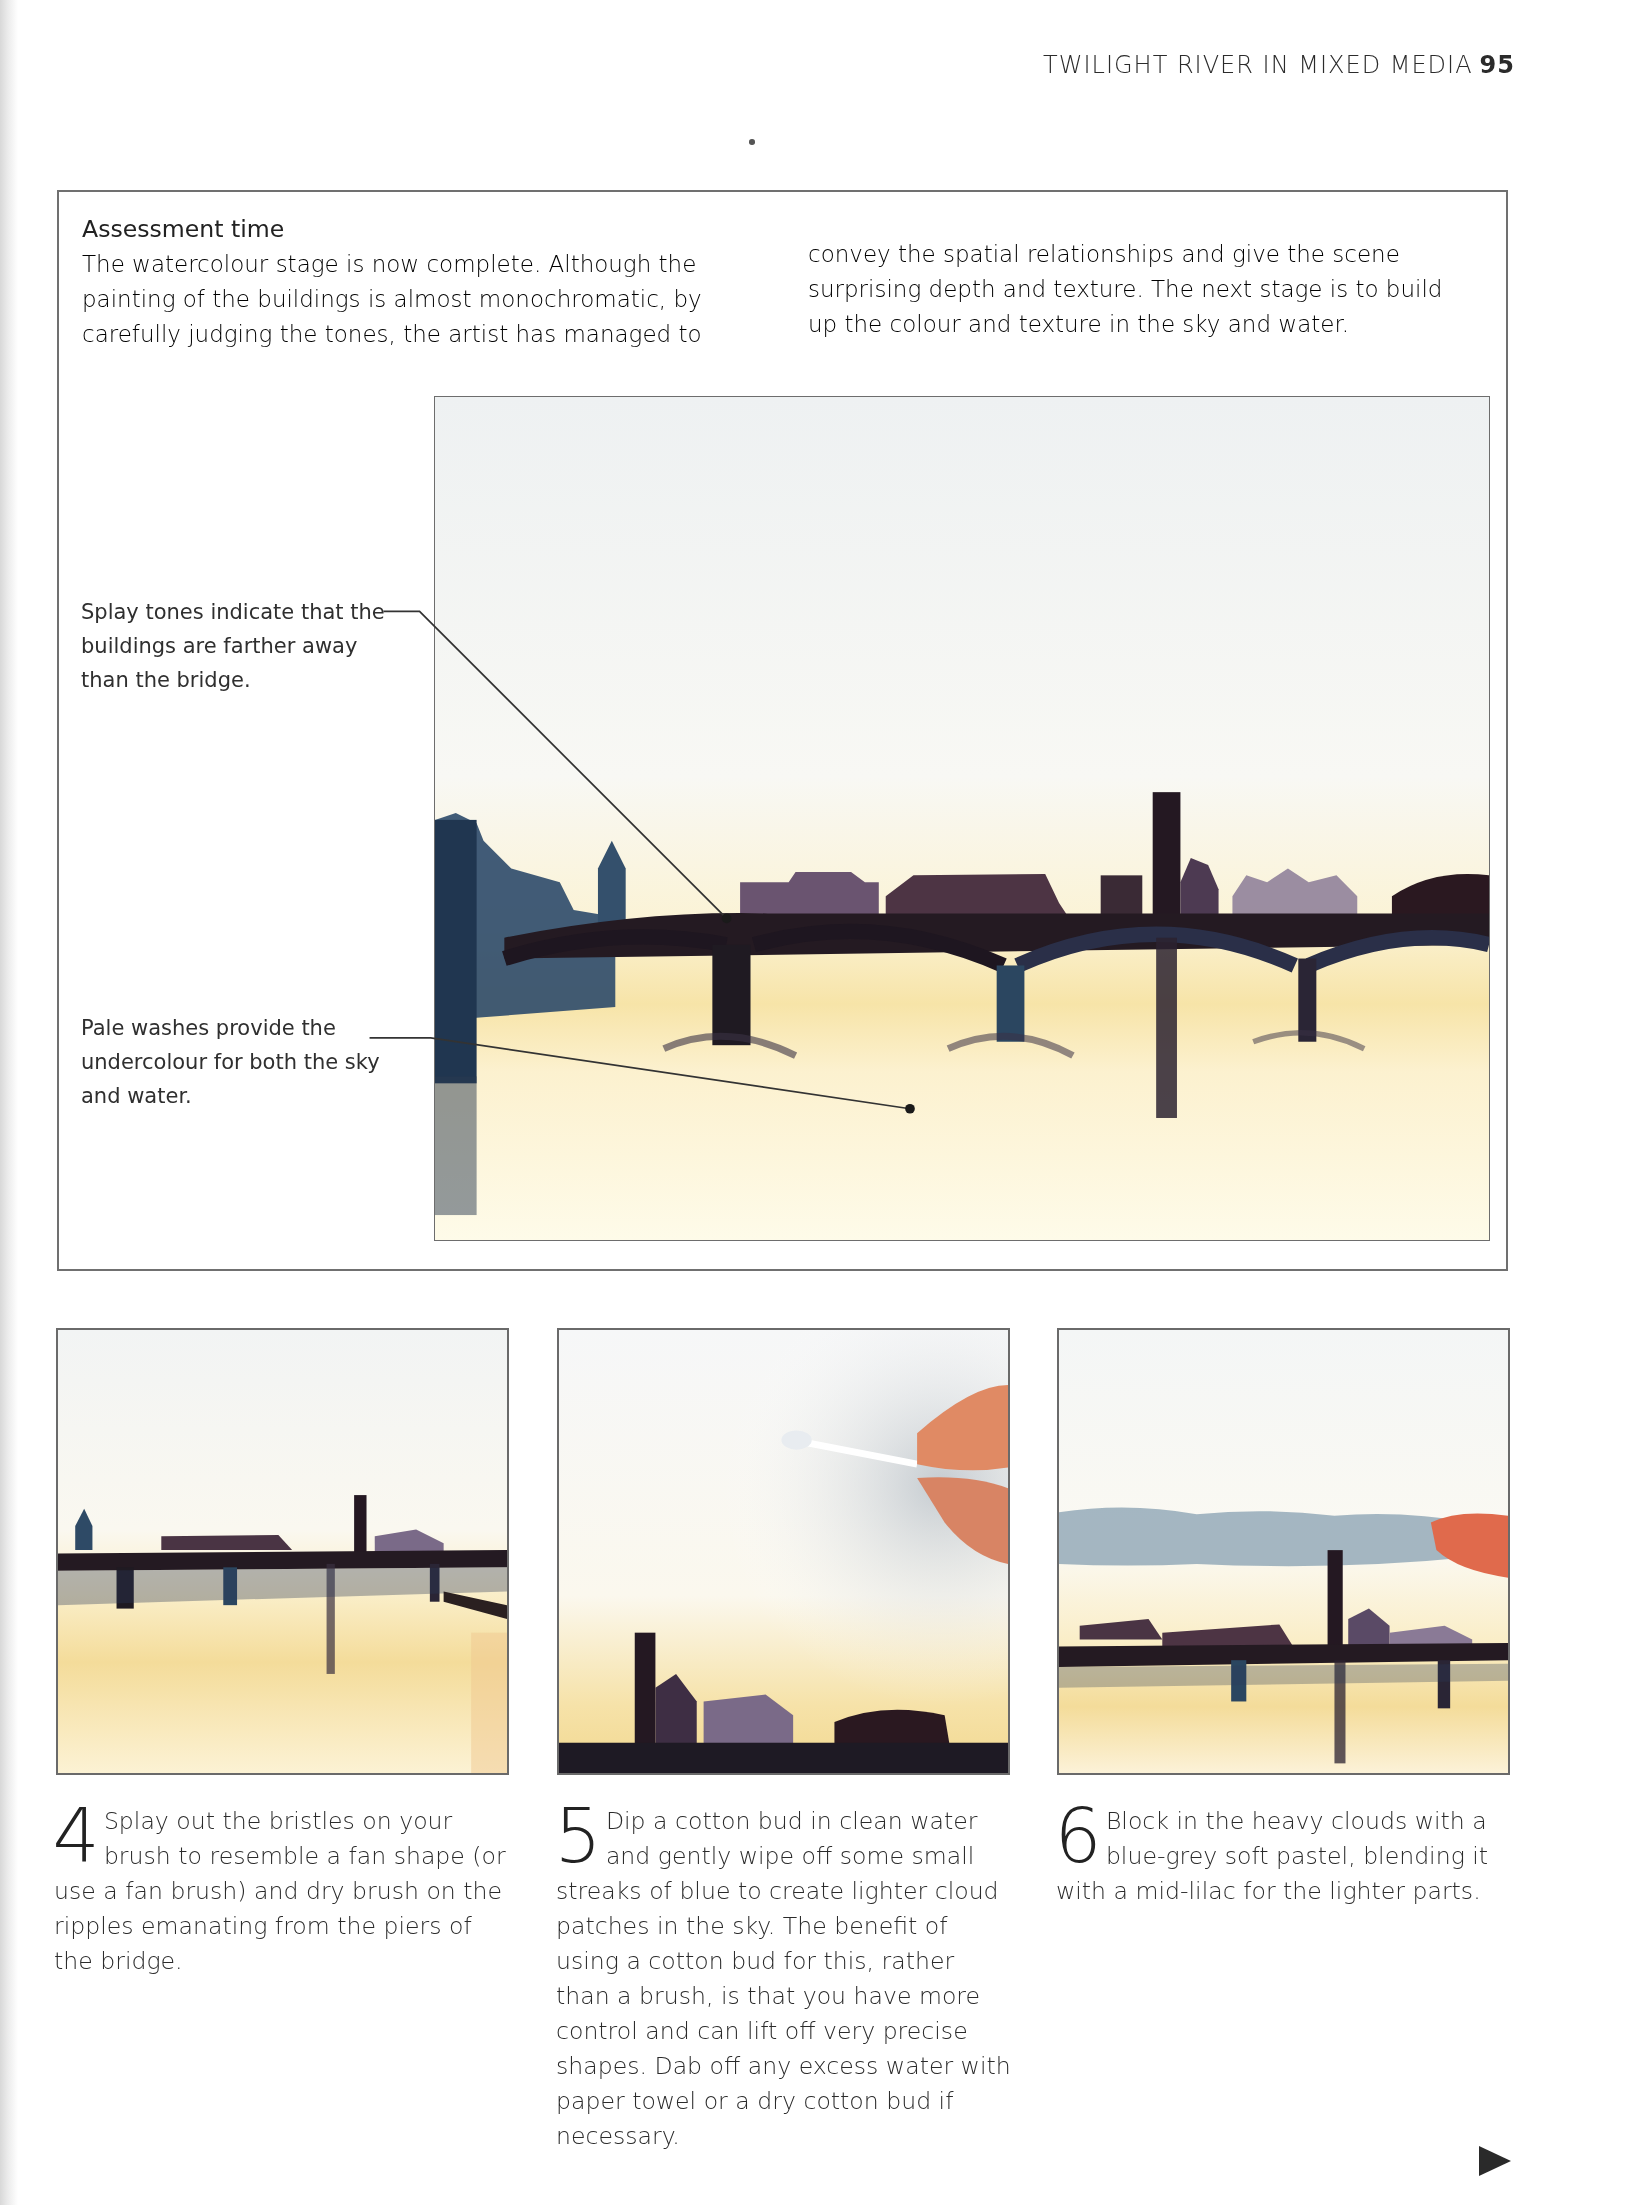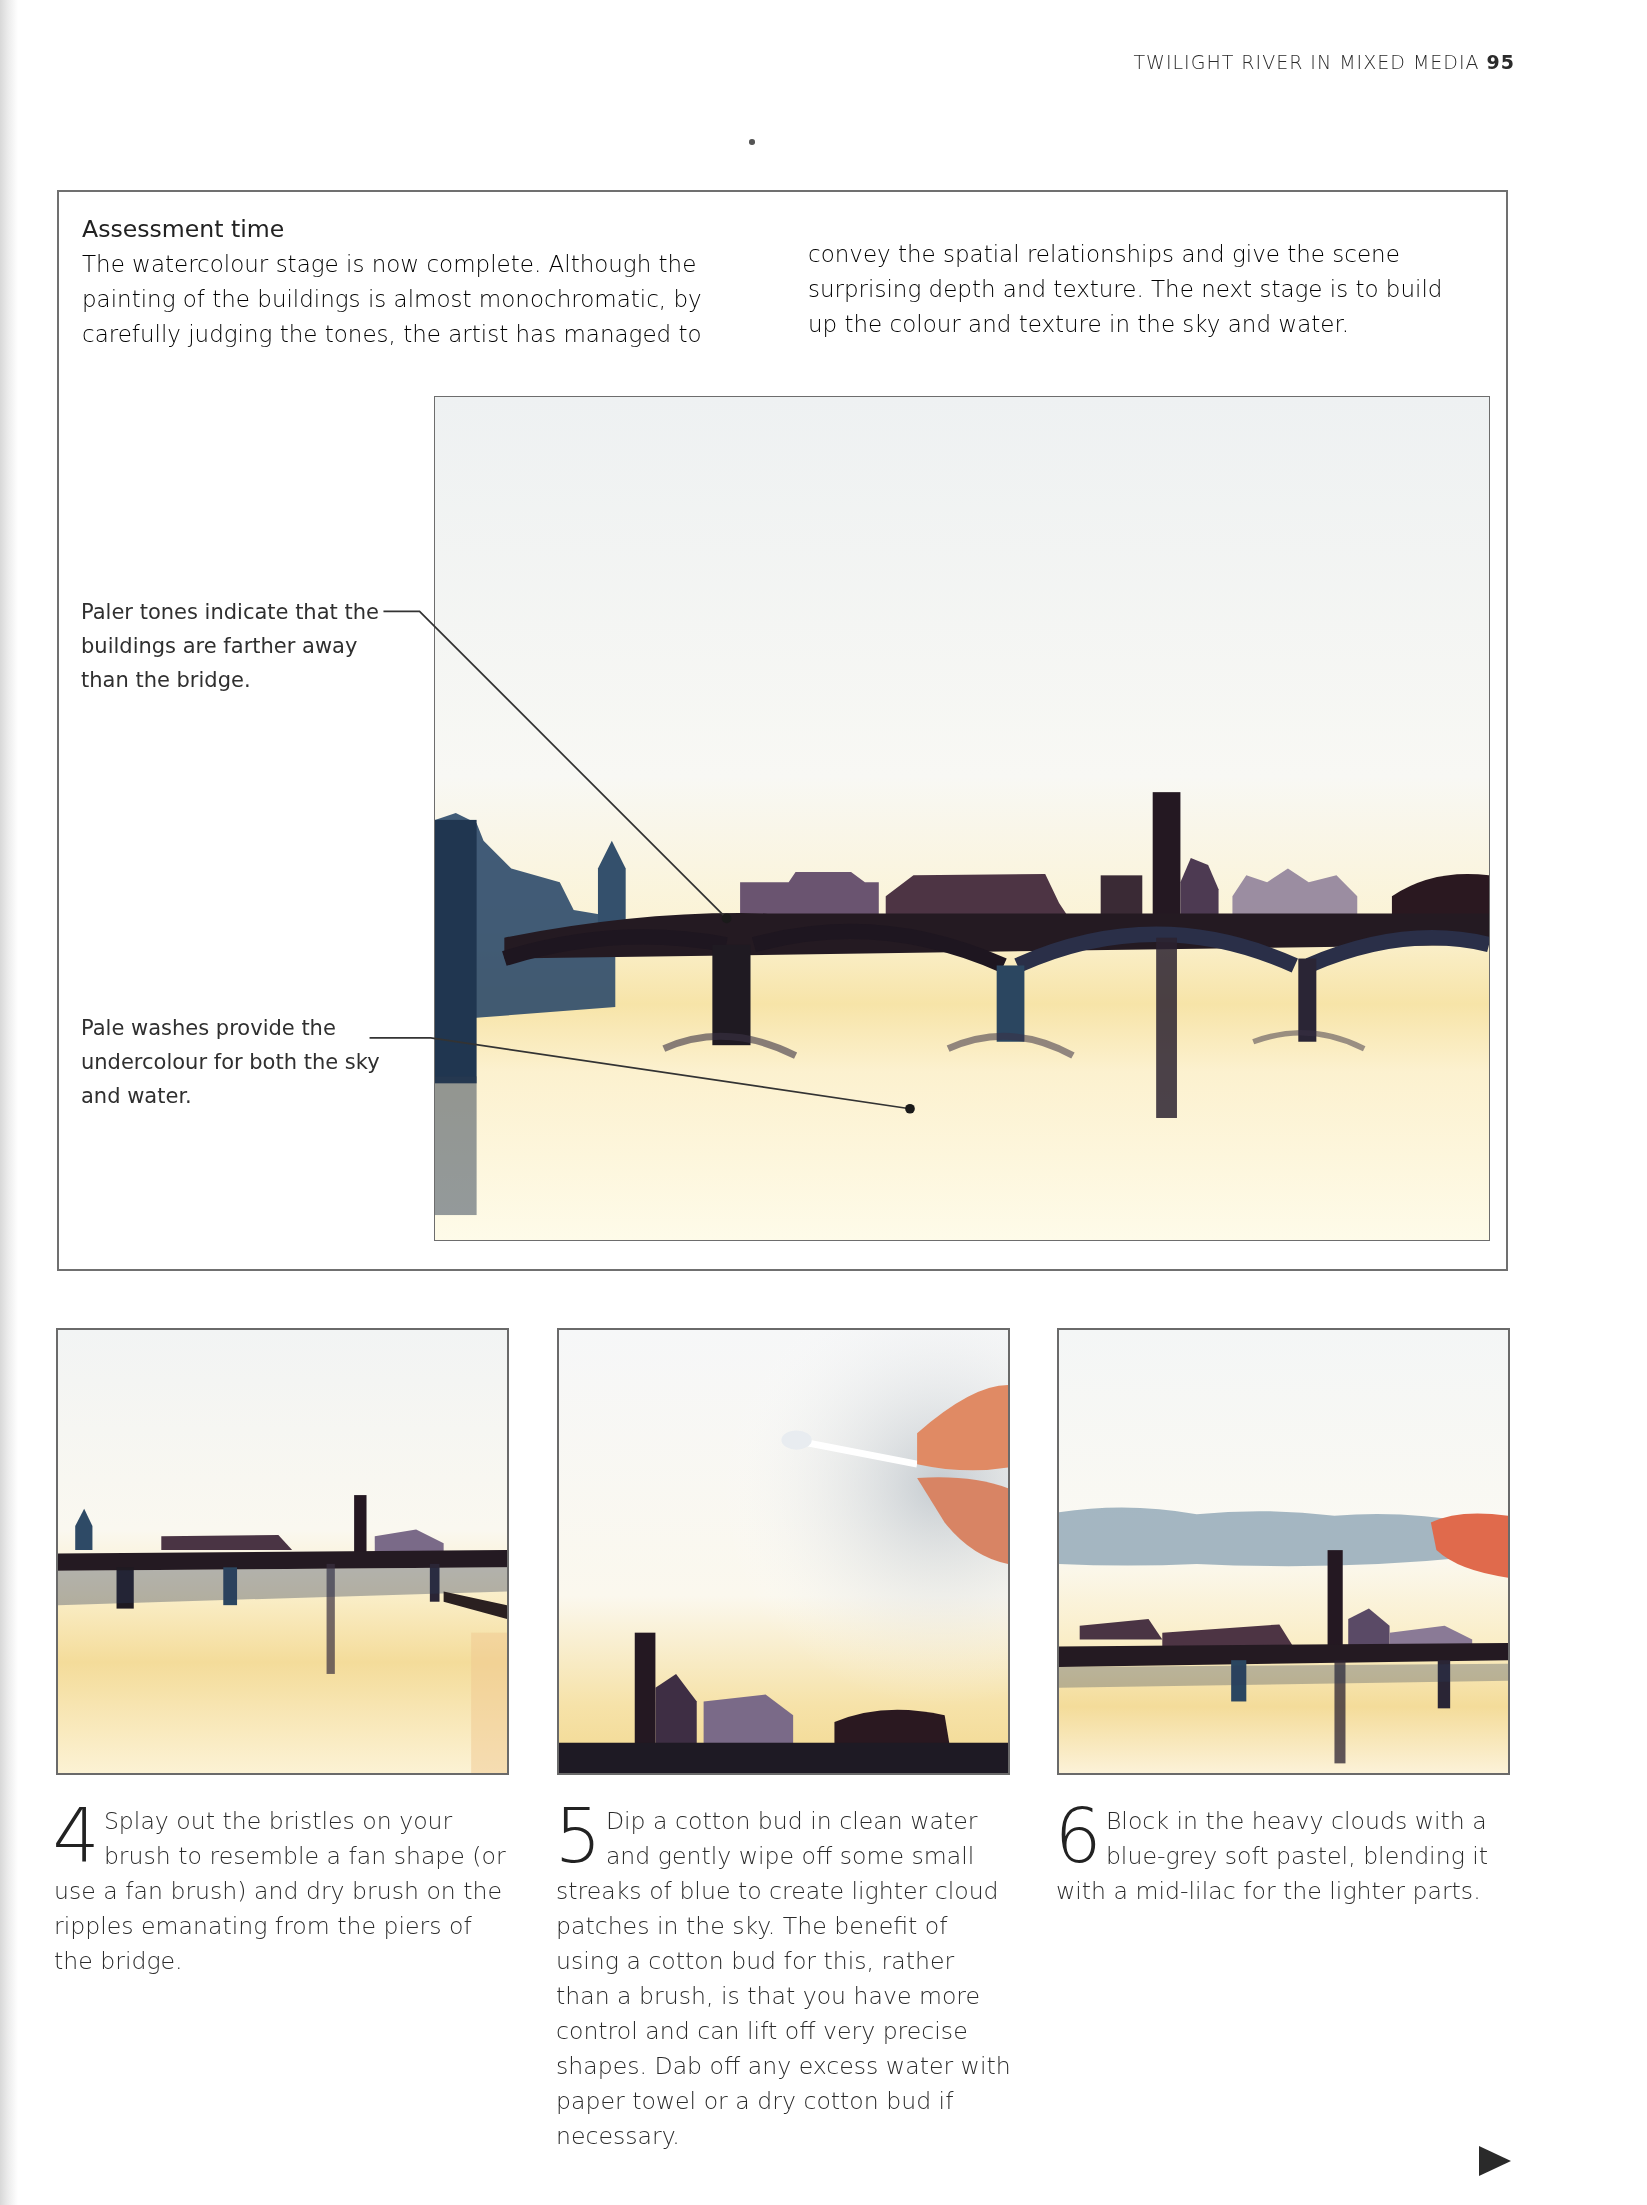--- a/index.html
+++ b/index.html
@@ -8,21 +8,21 @@
     background: #ffffff;
     font-family: "DejaVu Sans", "Liberation Sans", sans-serif;
     color: #2a2a2a;
   }
   .gutter {
     position: absolute; left: 0; top: 0; width: 18px; height: 2205px;
     background: linear-gradient(to right, #d8d8d8 0%, #ececec 45%, #ffffff 100%);
   }
   .running-head {
     position: absolute; top: 51px; right: 132px;
-    font-size: 19px; letter-spacing: 1px; color: #2b2b2b; font-weight: 300;
+    font-size: 24px; letter-spacing: 1px; color: #2b2b2b; font-weight: 300;
     white-space: nowrap;
   }
   .running-head .pg { font-weight: bold; margin-left: 7px; }
 
   .assess-frame {
     position: absolute; left: 57px; top: 190px; width: 1451px; height: 1081px;
     border: 2.1px solid #707070; box-sizing: border-box;
   }
   .assess-title {
     position: absolute; left: 82px; top: 215px;
@@ -130,21 +130,21 @@
     <rect x="1040" y="780" width="30" height="260" fill="#2b2230" opacity="0.85"></rect>
     <rect x="1245" y="810" width="26" height="120" fill="#2a2535"></rect>
 
     <path d="M330 940 Q420 900 520 950" stroke="#3a3245" stroke-width="10" fill="none" opacity="0.6"></path>
     <path d="M740 940 Q830 900 920 950" stroke="#3a3245" stroke-width="10" fill="none" opacity="0.55"></path>
     <path d="M1180 930 Q1260 900 1340 940" stroke="#3a3245" stroke-width="8" fill="none" opacity="0.5"></path>
     <rect x="0" y="980" width="60" height="200" fill="#2a3a50" opacity="0.5"></rect>
   </svg>
 </div>
 
-<div class="callout c1">Paler tones indicate that the buildings are farther away than the bridge.</div>
+<div class="callout c1">Splay tones indicate that the buildings are farther away than the bridge.</div>
 <div class="callout c2">Pale washes provide the undercolour for both the sky and water.</div>
 
 <svg class="leader-svg" viewBox="0 0 2371 3174">
   <polyline points="552,880 604,880 1046,1322" stroke="#333" stroke-width="2.5" fill="none"></polyline>
   <circle cx="1046" cy="1322" r="7" fill="#1a1a1a"></circle>
   <polyline points="532,1494 620,1494 1310,1596" stroke="#333" stroke-width="2.5" fill="none"></polyline>
   <circle cx="1310" cy="1596" r="7" fill="#1a1a1a"></circle>
 </svg>
 
 <div class="step-img s4" title="Brush adding ripples below bridge piers">

